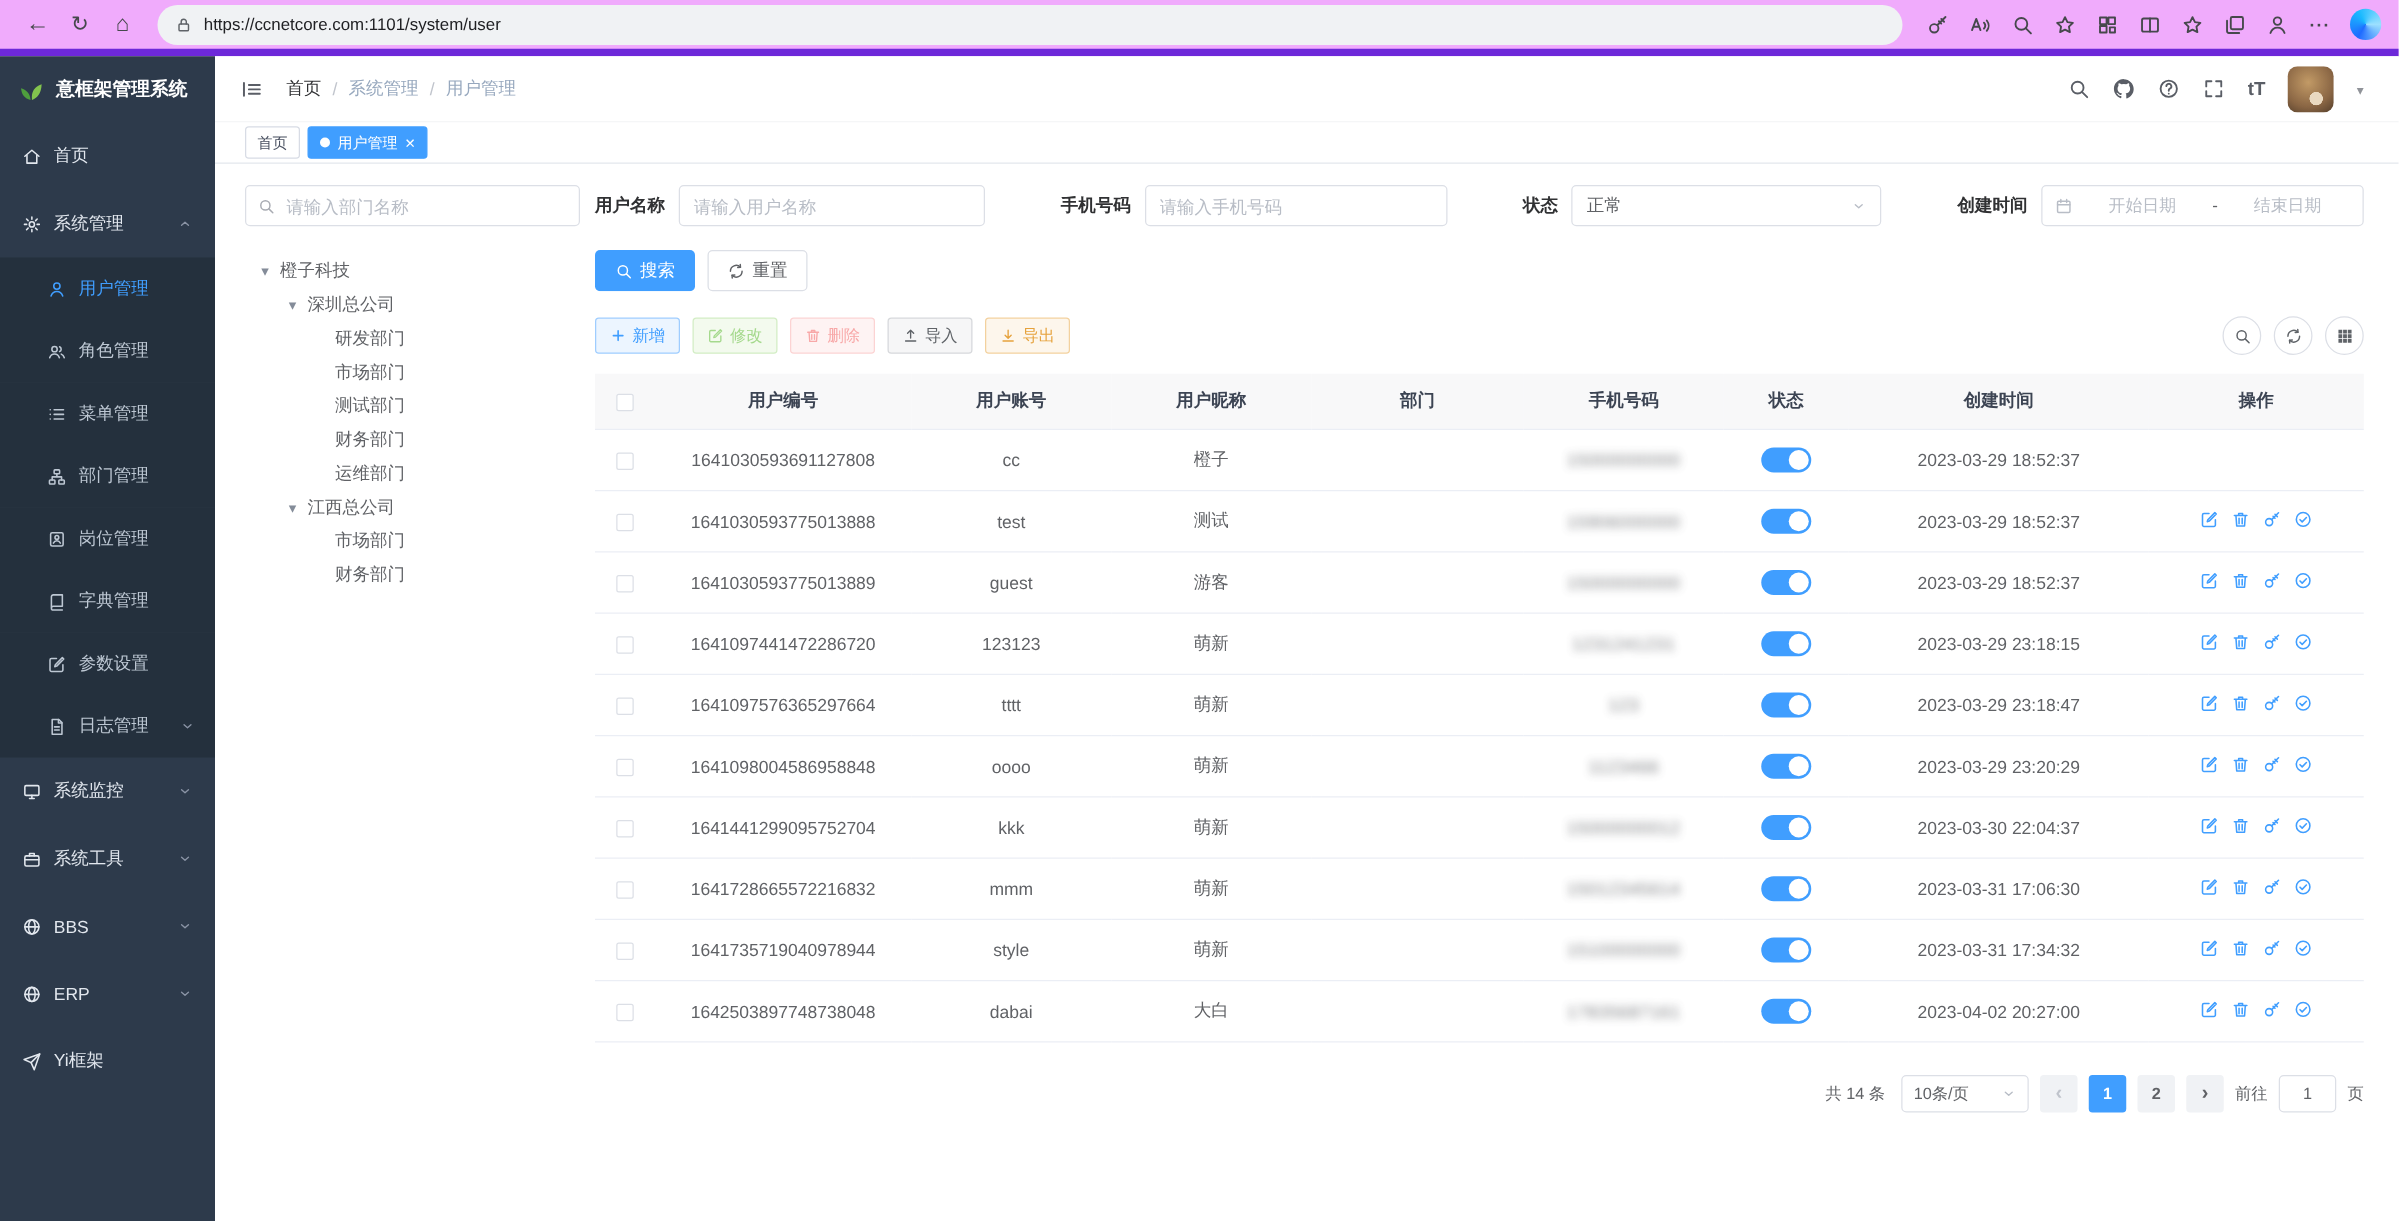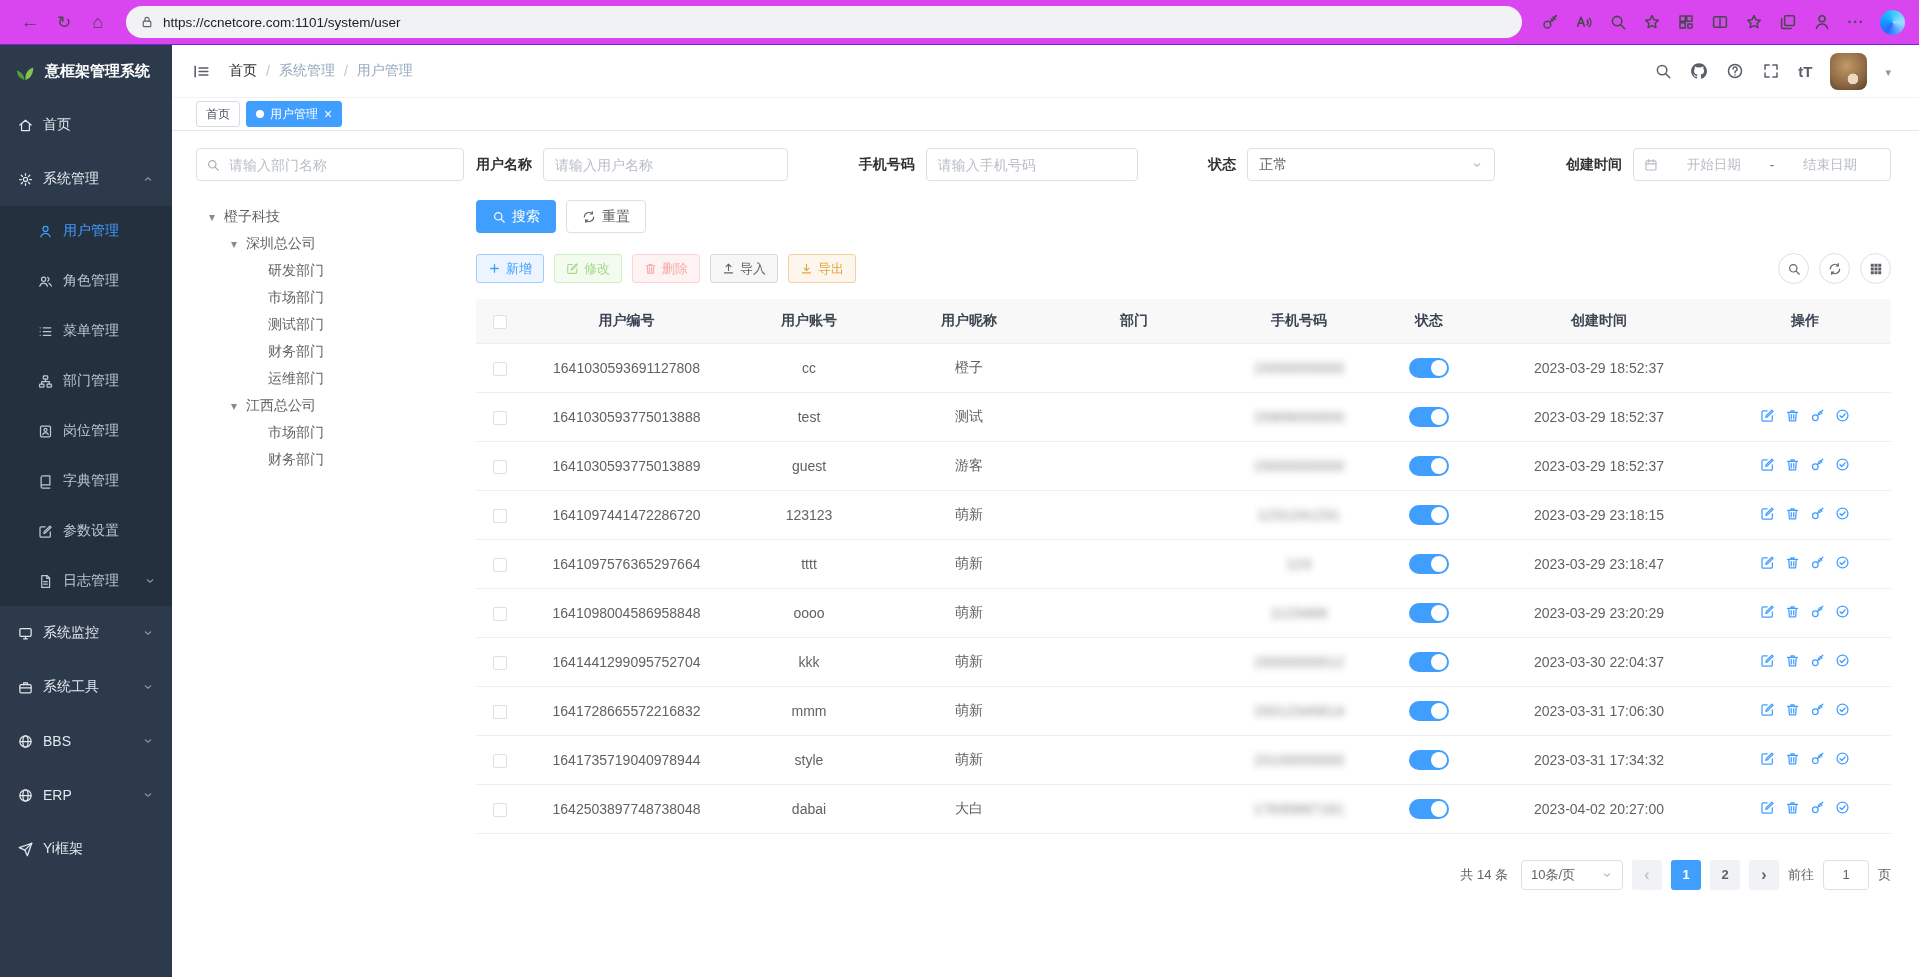--- a/index.html
+++ b/index.html
@@ -4,21 +4,21 @@
 <style>
 *{margin:0;padding:0;box-sizing:border-box}
 html,body{width:1919px;height:977px;overflow:hidden;background:#fff;
   font-family:"Liberation Sans","DejaVu Sans",sans-serif;font-size:14px;color:#303133}
 svg{display:block}
 .i{width:16px;height:16px}
 .i12{width:12px;height:12px}.i13{width:13px;height:13px}.i14{width:14px;height:14px}
 .i15{width:15px;height:15px}.i18{width:18px;height:18px}.i19{width:19px;height:19px}.i20{width:20px;height:20px}
 
 
-.browser{height:45px;display:flex;align-items:center;gap:2px;padding:0 14px;background:#d946ef;border-bottom:1px solid #6d28d9}
+.browser{height:45px;display:flex;align-items:center;gap:2px;padding:0 14px;background:#f0abfc;border-bottom:6px solid #6d28d9}
 .bicon{min-width:32px;height:32px;display:flex;align-items:center;justify-content:center;color:#46484c;border-radius:6px;cursor:pointer}
 .g-back::before{content:"←";font-size:19px}
 .g-reload::before{content:"↻";font-size:17px}
 .g-home::before{content:"⌂";font-size:18px}
 .g-more::before{content:"···";font-weight:700;letter-spacing:1px;font-size:14px}
 .urlbar{flex:1;height:32px;margin:0 10px;background:#f0f2f4;border-radius:16px;display:flex;align-items:center;gap:9px;padding:0 14px}
 .urlbar .lk{color:#5f6368}
 .url{font-size:13.5px;color:#202124}
 .copilot{width:25px;height:25px;border-radius:50%;margin-left:6px;cursor:pointer;
   background:conic-gradient(from 210deg,#1f6bff,#19b9ff,#9ce0ff,#1f6bff)}
@@ -69,21 +69,21 @@
 .tnode{height:27px;display:flex;align-items:center;gap:4px;color:#606266;cursor:pointer;white-space:nowrap}
 .tcaret{width:16px;text-align:center;color:#848c99;font-size:12px}
 .tcaret::before{content:"▾"}
 .tcaret.leaf::before{content:""}
 
 .right{flex:1;min-width:0;display:flex;flex-direction:column}
 .filters{display:flex;align-items:center;justify-content:space-between}
 .fgroup{display:flex;align-items:center;gap:11px}
 .flabel{font-weight:700;color:#303133;white-space:nowrap}
 .finput{height:33px;border:1px solid #dcdfe6;border-radius:4px;padding:0 11px;font-size:14px;color:#606266;outline:none;font-family:inherit;background:#fff}
-.w245{width:245px}.w242{width:212px}
+.w245{width:245px}.w242{width:242px}
 .fselect{width:248px;height:33px;border:1px solid #dcdfe6;border-radius:4px;display:flex;align-items:center;gap:8px;padding:0 11px;background:#fff;cursor:pointer}
 .fselect .fsv{flex:1;color:#606266}
 .caret-ic{color:#b8bdc6}
 .fdate{width:258px;height:33px;border:1px solid #dcdfe6;border-radius:4px;display:flex;align-items:center;gap:6px;padding:0 10px;background:#fff;cursor:pointer;font-size:13.5px}
 .fdate .ph{flex:1;text-align:center;color:#b8bdc6}
 .fdate .dsep{color:#606266}
 
 .actionrow{display:flex;gap:10px;margin-top:19px}
 .btn{height:33px;display:inline-flex;align-items:center;gap:6px;padding:0 15px;border-radius:4px;font-size:14px;cursor:pointer;border:1px solid transparent;font-family:inherit;background:#fff}
 .btn-primary{background:#409eff;color:#fff}

